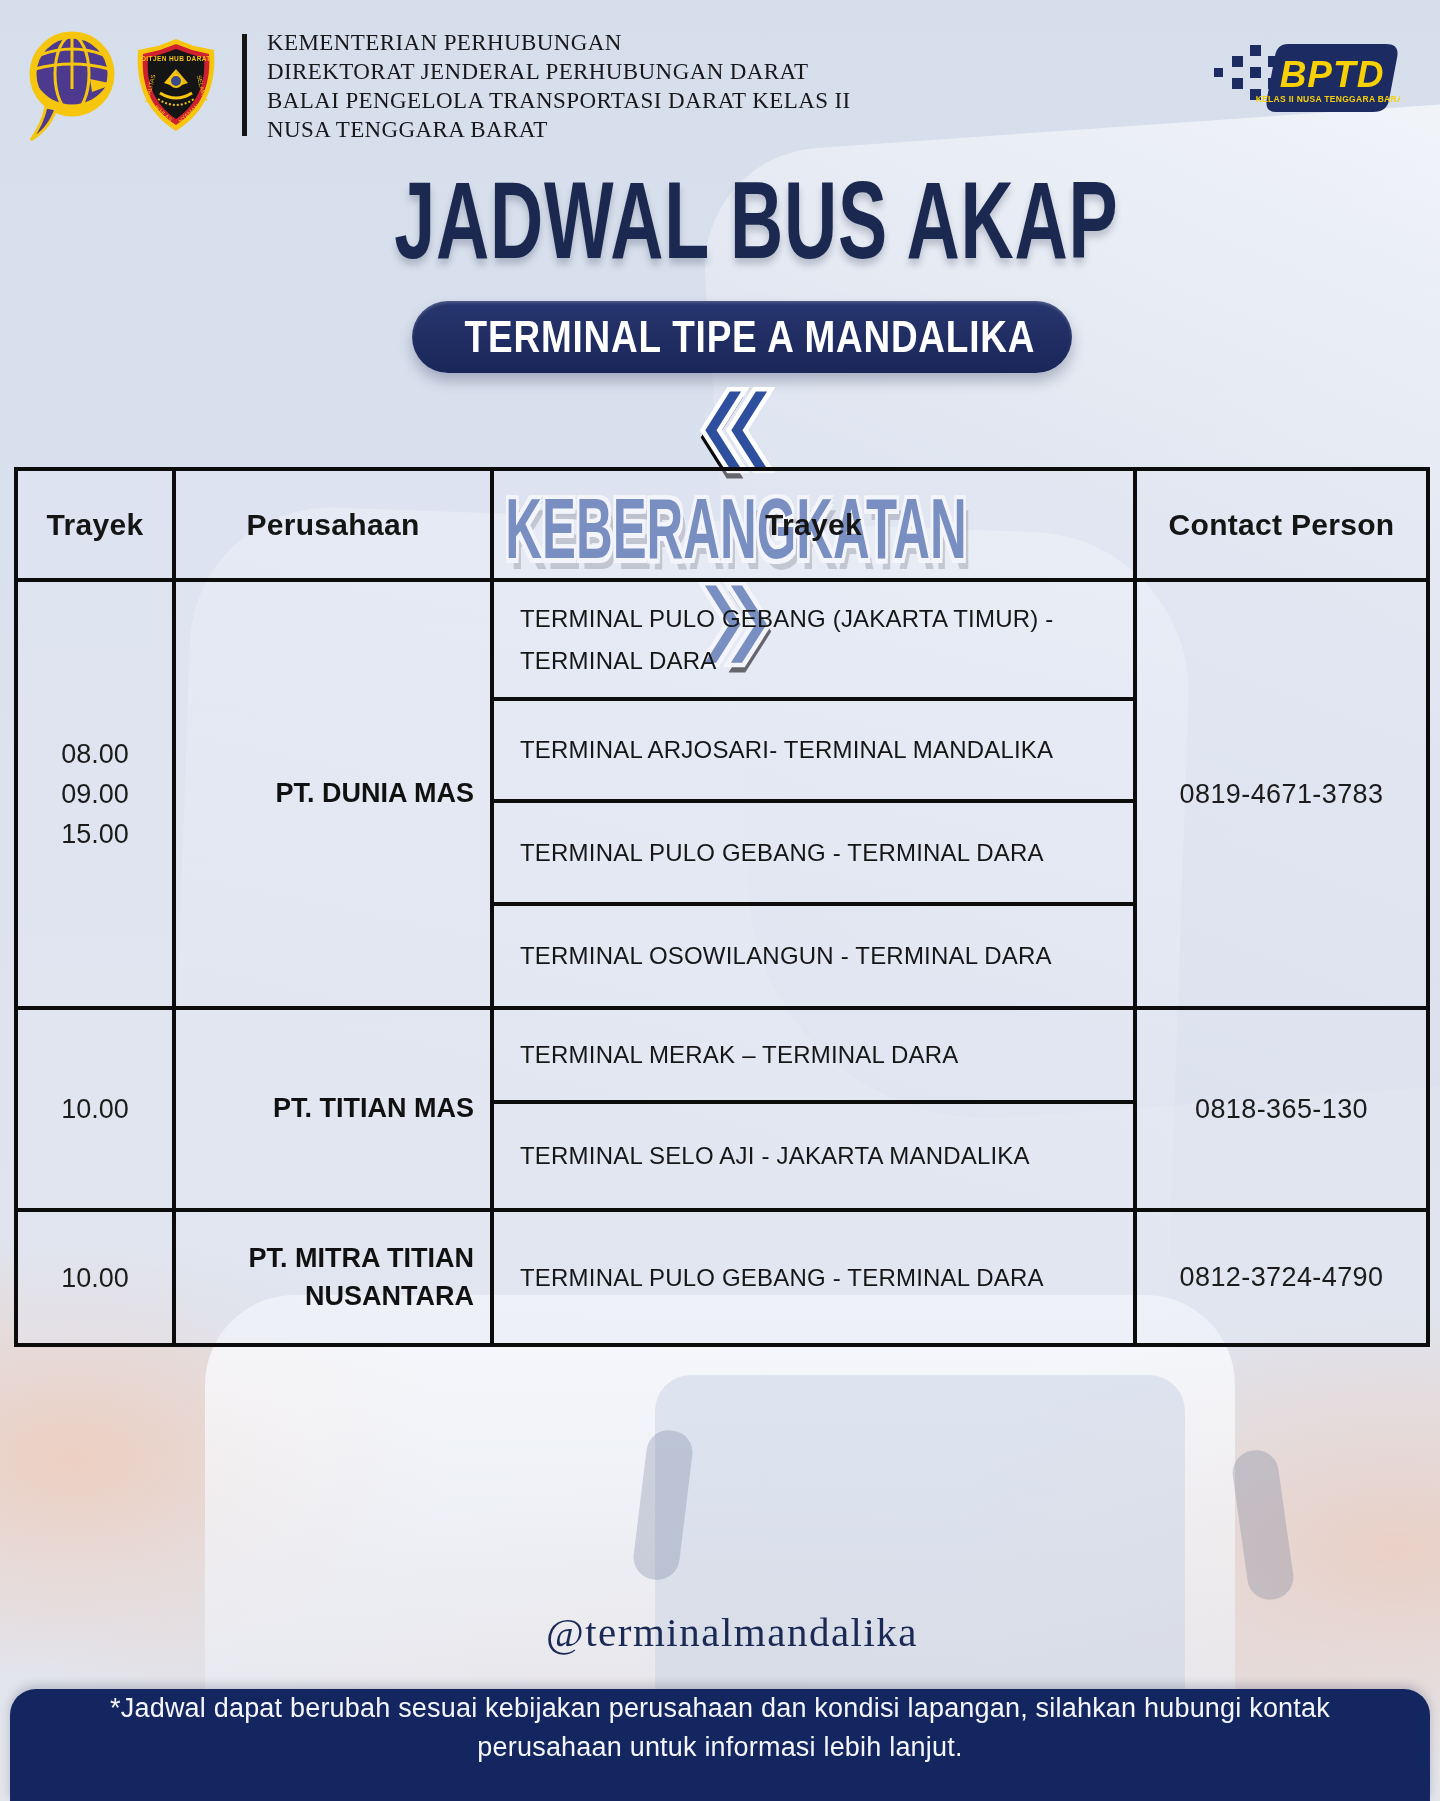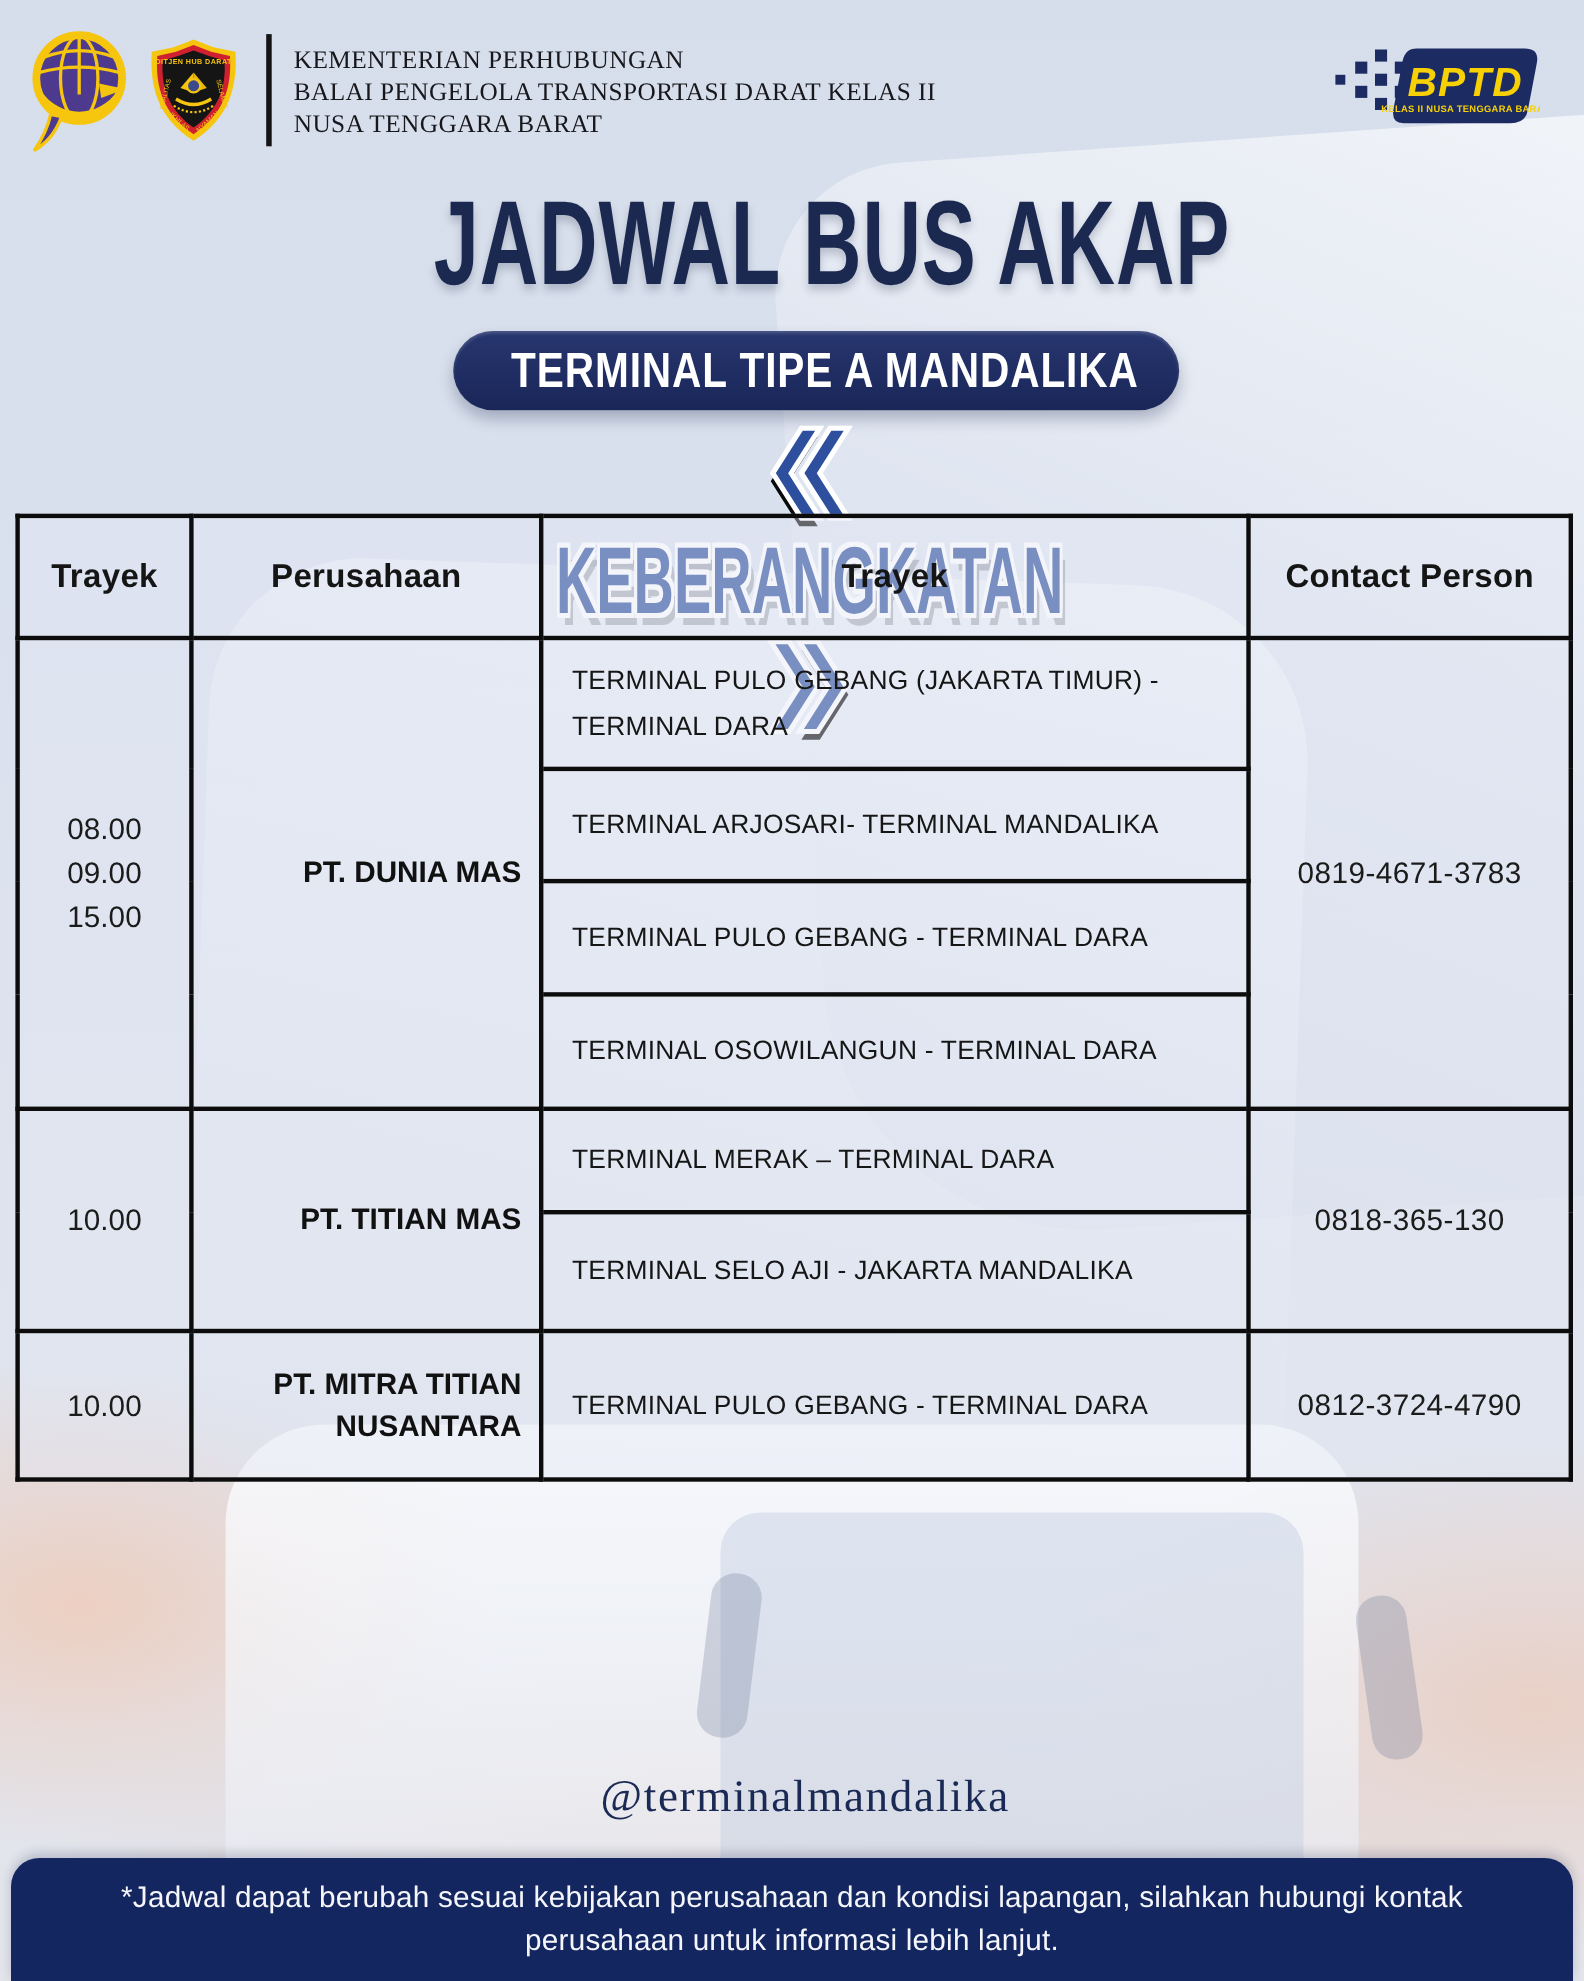--- a/index.html
+++ b/index.html
@@ -74,21 +74,21 @@
   .cell-contact { font-size:27px; text-align:center; color:#1b1b1b; letter-spacing:0.4px; }
   tr.r-head { height:111px; } tr.r-a1 { height:119px; } tr.r-a2 { height:102px; }
   tr.r-a3 { height:103px; } tr.r-a4 { height:104px; } tr.r-b1 { height:94px; }
   tr.r-b2 { height:108px; } tr.r-c1 { height:135px; }
 
   
   .social-handle { position:absolute; top:1608px; left:12px; width:100%; text-align:center;
     font-family:"Liberation Serif", serif; font-size:41px; letter-spacing:1.5px; color:#1b2a55; }
   .disclaimer-bar { position:absolute; left:10px; right:10px; bottom:0; height:112px;
     background:#14265f; border-radius:26px 26px 0 0; box-shadow:0 -4px 10px rgba(20,30,70,0.2);
-    display:flex; align-items:center; justify-content:center; }
+    display:flex; align-items:flex-start; justify-content:center; }
   .disclaimer-text { color:#f4f6fb; font-size:27px; line-height:39px; text-align:center;
     padding:0 95px; letter-spacing:0.2px; }
 </style>
 </head>
 <body>
 
 <div class="poster">
 
   <div class="bg-bus-top"></div>
   <div class="bg-bus-mid"></div>
@@ -126,20 +126,21 @@
         <polygon points="42,32 54,46 42,50" fill="#e8b70c"></polygon>
         <circle cx="42" cy="44" r="6" fill="#3a4a8c" stroke="#f6c50e" stroke-width="2"></circle>
         <path d="M26,56 Q42,66 58,56" stroke="#f6c50e" stroke-width="3" fill="none"></path>
         <path d="M24,62 Q42,74 60,62" stroke="#f6c50e" stroke-width="2" fill="none" stroke-dasharray="2,2"></path>
       </svg>
 
       <div class="mast-divider"></div>
 
       <div class="ministry">
         <div>KEMENTERIAN PERHUBUNGAN</div>
+        <div>DIREKTORAT JENDERAL PERHUBUNGAN DARAT</div>
         <div>BALAI PENGELOLA TRANSPORTASI DARAT KELAS II</div>
         <div>NUSA TENGGARA BARAT</div>
       </div>
     </div>
 
     <div class="mast-right">
 
       <svg width="190" height="80" viewBox="0 0 190 80">
         <g fill="#1d2b63">
           <rect x="4" y="28" width="9" height="9"></rect>

